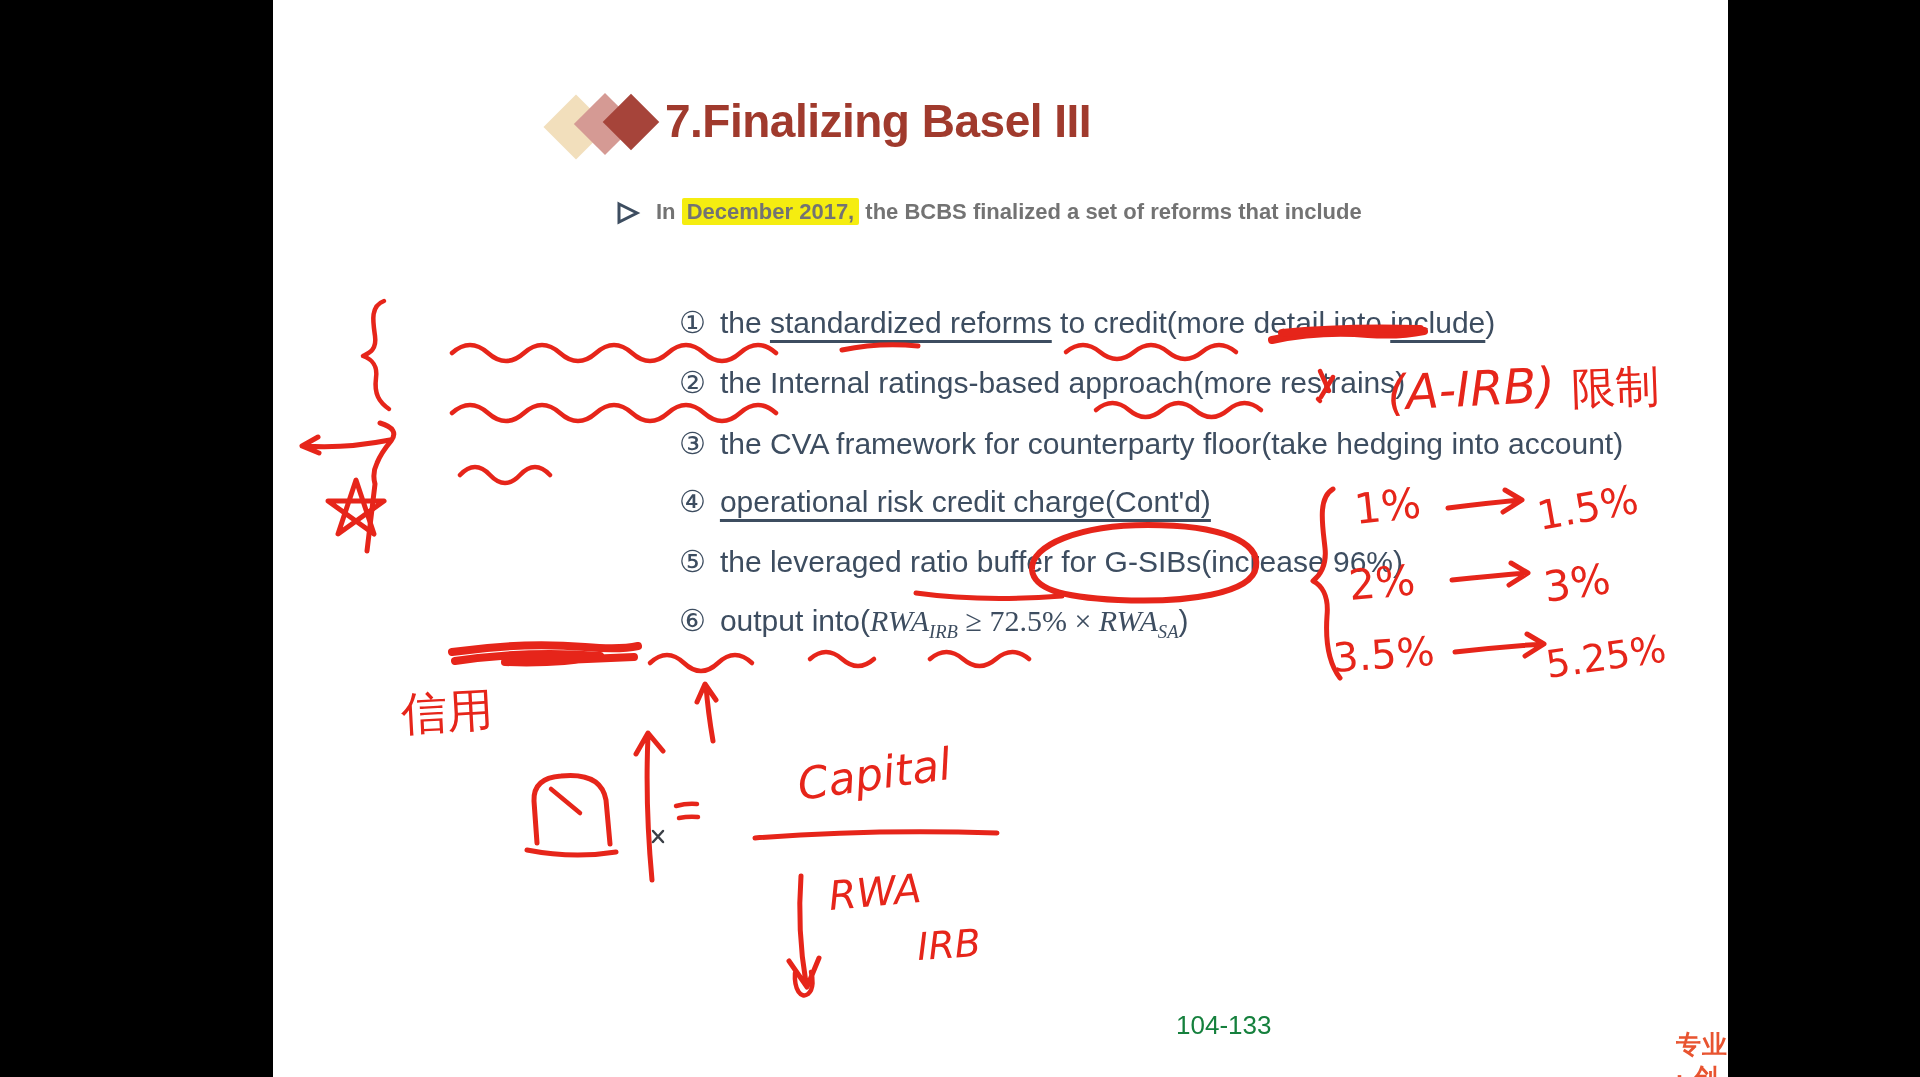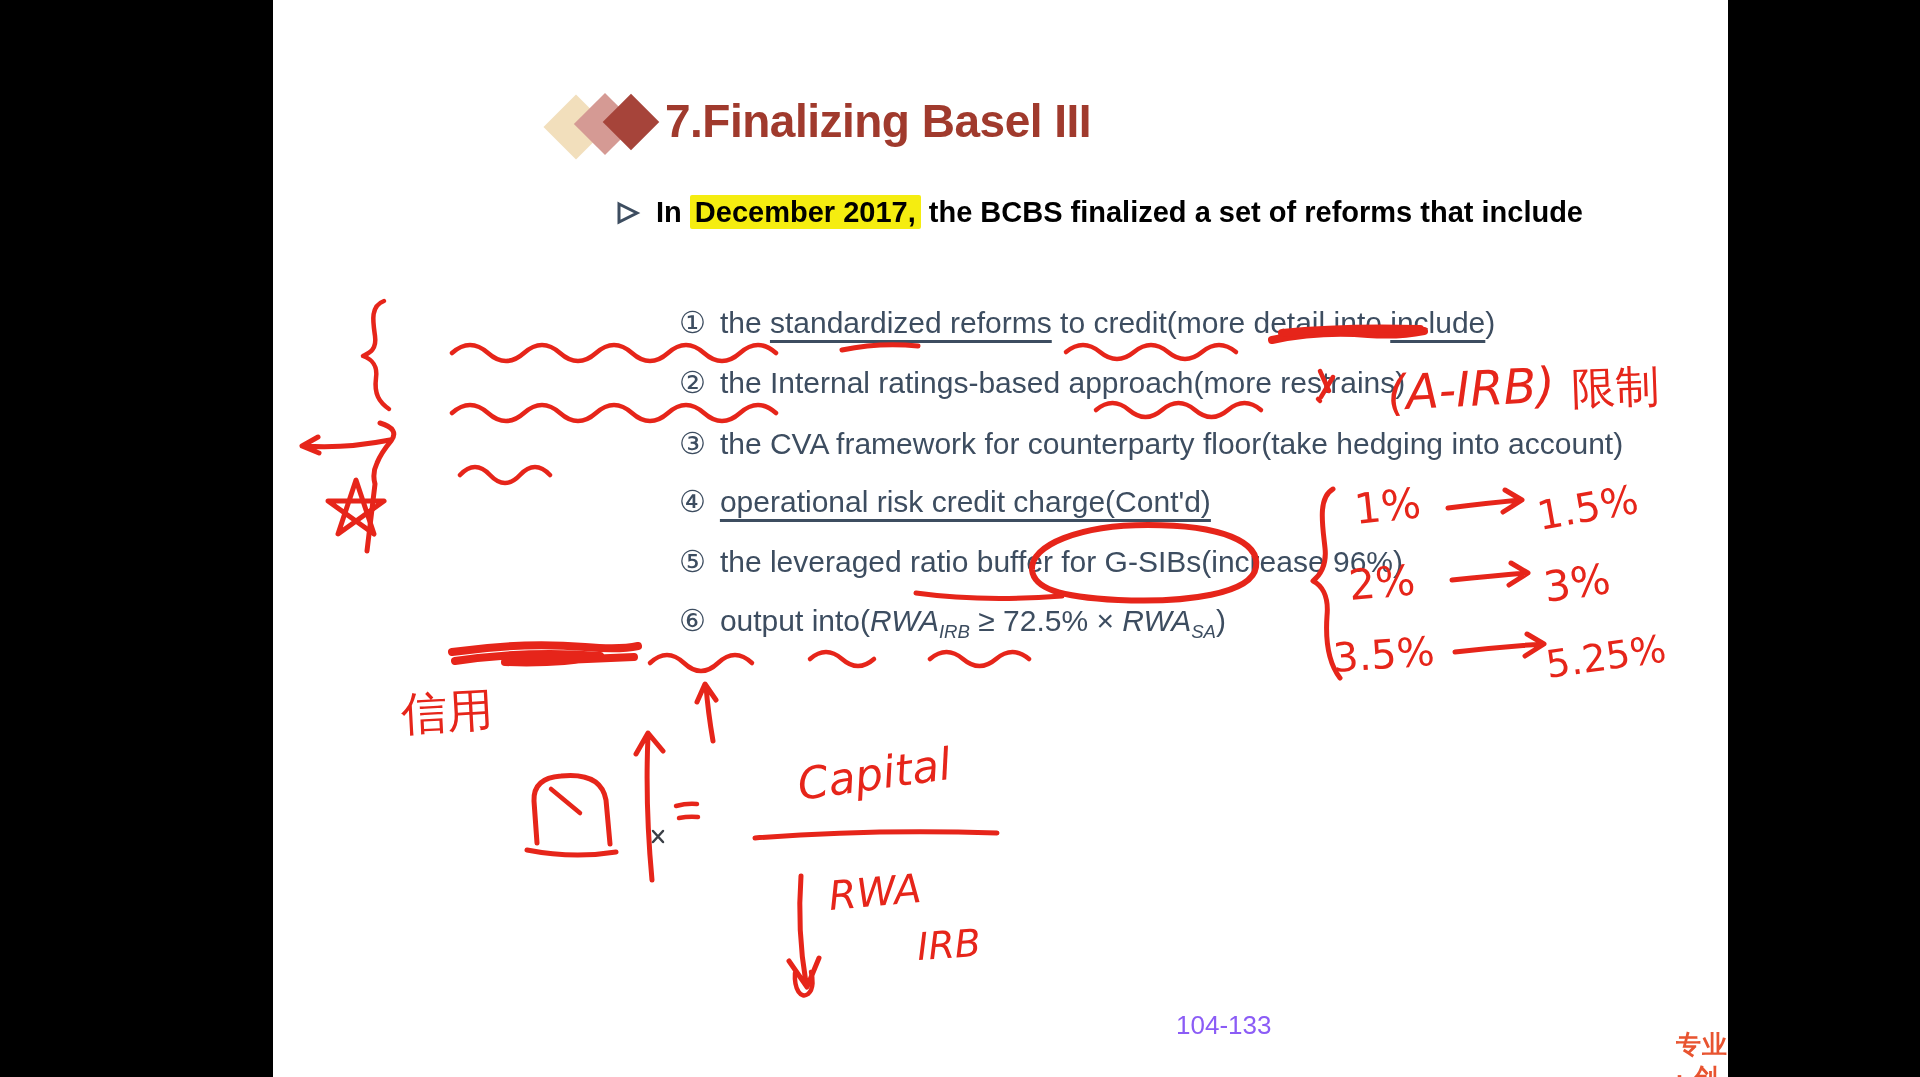--- a/index.html
+++ b/index.html
@@ -9,33 +9,33 @@
   
   .diamonds{position:absolute;left:274px;top:88px;width:140px;height:84px;}
   .dmd{position:absolute;transform:rotate(45deg);}
   .d1{left:6px;top:16px;width:46px;height:46px;background:#f2dfbc;z-index:1;}
   .d2{left:36px;top:14px;width:44px;height:44px;background:#d59a94;z-index:2;}
   .d3{left:64px;top:14px;width:40px;height:40px;background:#a6443a;z-index:3;}
   .title{position:absolute;left:392px;top:94px;font-size:46px;font-weight:bold;color:#a03a2d;
          letter-spacing:-0.5px;}
   
   .intro{position:absolute;left:341px;top:186px;width:1210px;display:flex;gap:14px;}
-  .intro .btxt{font-size:29px;font-weight:bold;color:#000000;line-height:52px;}
+  .intro .btxt{font-size:22px;font-weight:bold;color:#737373;line-height:52px;}
   .hl{background:#f5ed10;padding:1px 5px;border-radius:2px;}
   .bullet-icon{margin-top:13px;flex:0 0 auto;}
   
   .item{position:absolute;left:406px;display:flex;gap:14px;font-size:30px;color:#3d4d60;
         line-height:38px;white-space:nowrap;}
   .item .num{font-size:30px;}
   .u{text-decoration:underline;text-underline-offset:7px;text-decoration-thickness:2.5px;}
-  .formula{font-family:Liberation Sans, sans-serif;text-align:center;}
+  .formula{font-family:Liberation Serif, serif;text-align:center;}
   .formula i{font-style:italic;}
   .formula sub{font-size:0.62em;font-style:italic;}
   
-  .pagenum{position:absolute;left:903px;top:1010px;font-size:26px;color:#8b5cf6;}
+  .pagenum{position:absolute;left:903px;top:1010px;font-size:26px;color:#15803d;}
   .slogan{position:absolute;left:1403px;top:1028px;font-size:25px;font-weight:bold;
           color:#e85430;letter-spacing:1px;}
   
   .overlay{position:absolute;left:0;top:0;width:1920px;height:1077px;z-index:6;pointer-events:none;}
   .overlay path{fill:none;stroke:#e6251a;stroke-width:4.5px;stroke-linecap:round;stroke-linejoin:round;}
   .overlay path.w5{stroke-width:5px;}
   .overlay path.w6{stroke-width:6px;}
   .overlay path.w8{stroke-width:8px;}
   .overlay path.dark{stroke:#3a3f46;stroke-width:2.5px;}
   .overlay text{fill:#e6251a;font-family:"DejaVu Sans",sans-serif;}

